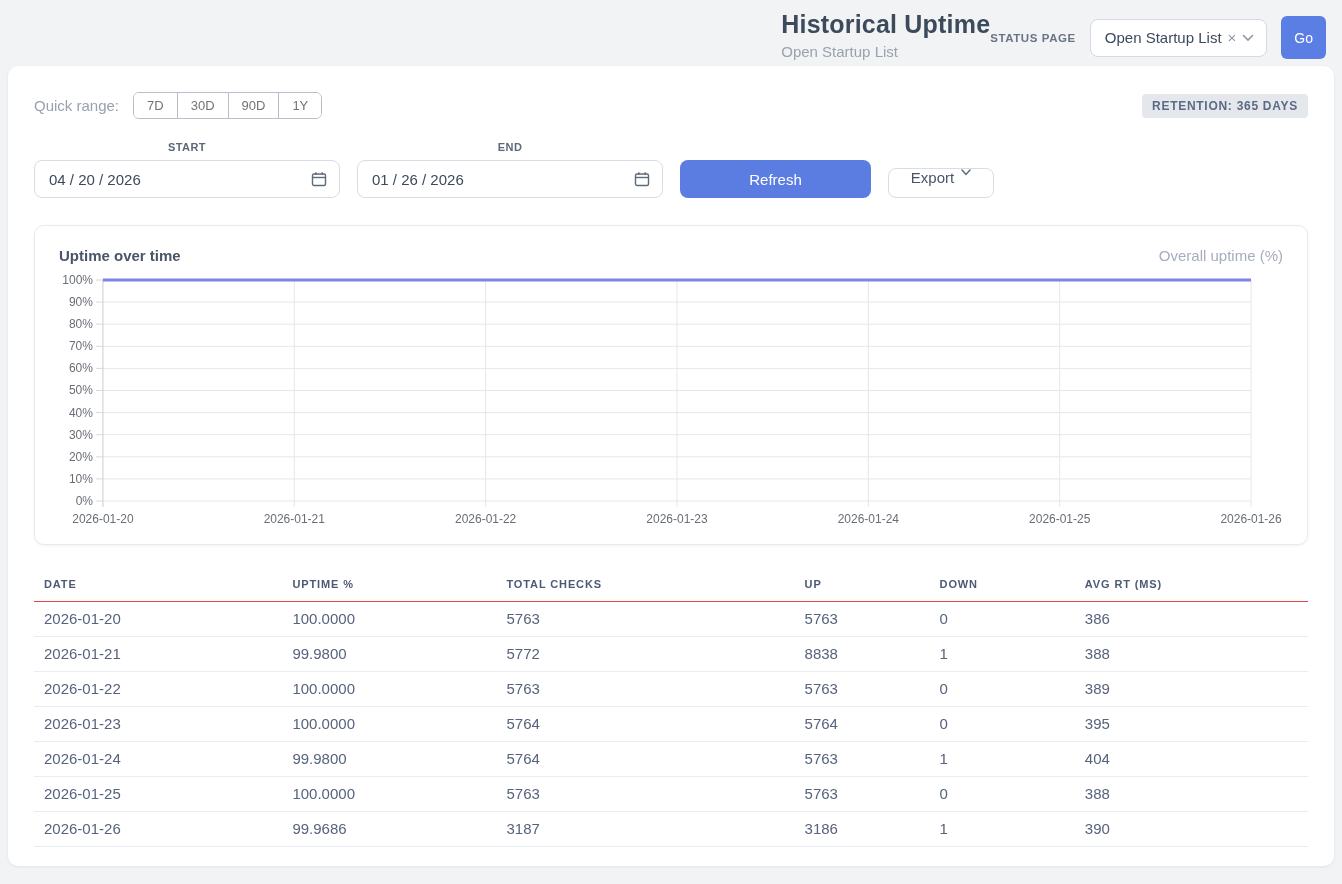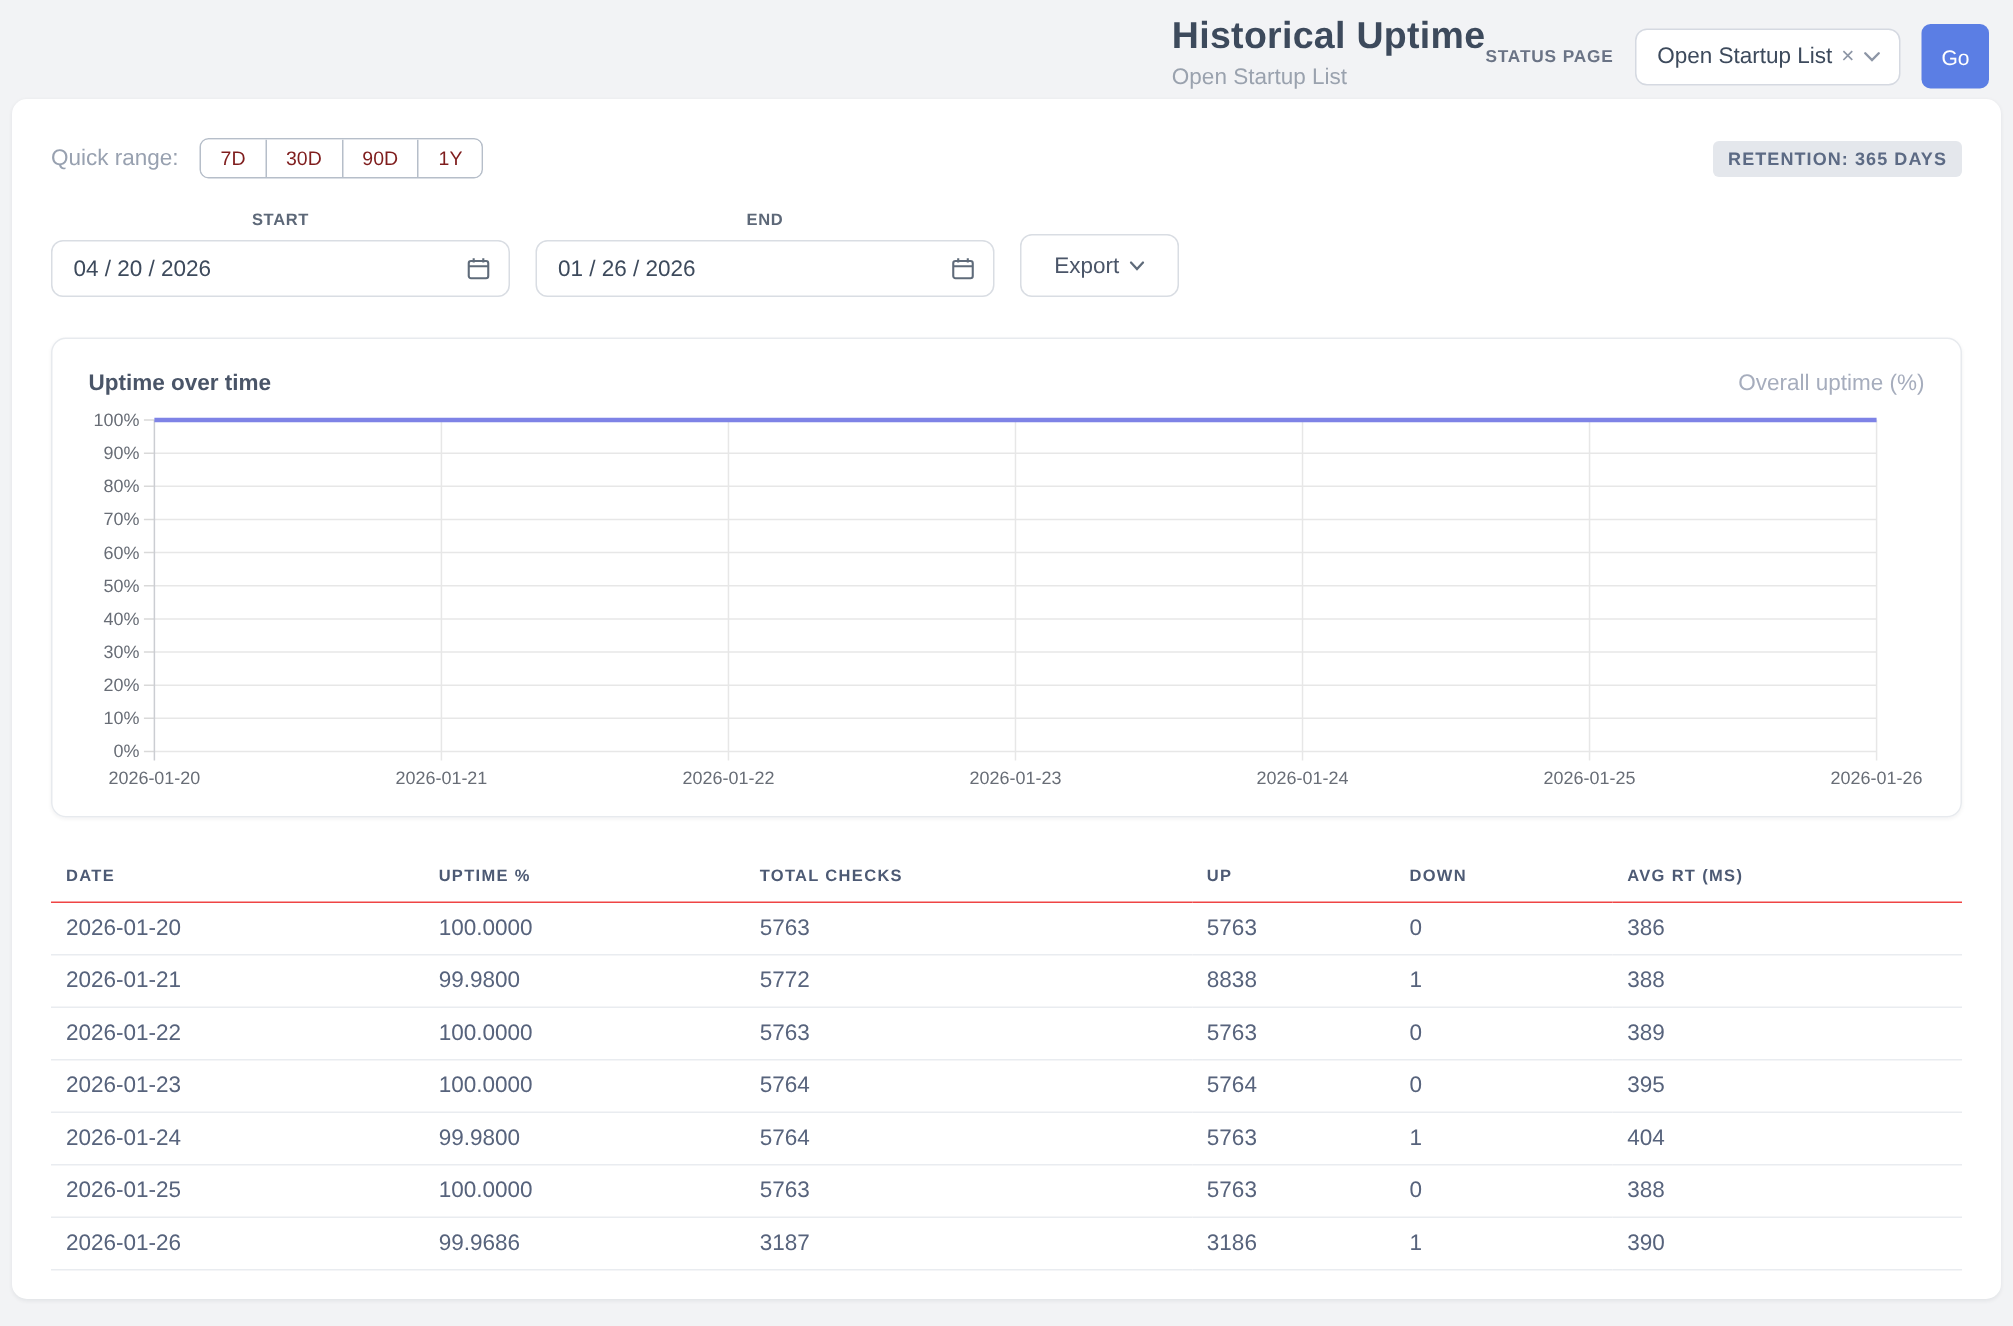--- a/index.html
+++ b/index.html
@@ -38,21 +38,21 @@
     height: 800px; padding: 26px;
   }
 
   
   .row-quick { display: flex; justify-content: space-between; align-items: center; }
   .quick-left { display: flex; align-items: center; gap: 14px; }
   .quick-label { font-size: 15px; color: #98a1b0; }
   .seg-group { display: flex; border: 1px solid #b6bec9; border-radius: 6px; overflow: hidden; background: #fff; }
   .seg-btn {
     background: #fff; border: none; border-left: 1px solid #b6bec9;
-    font-family: inherit; font-size: 13px; color: #7f1d1d;
+    font-family: inherit; font-size: 13px; color: #737373;
     padding: 5px 13px; cursor: pointer;
   }
   .seg-btn:first-child { border-left: none; }
   .retention-badge {
     background: #e4e7ec; color: #5c6a84; border-radius: 4px;
     font-size: 12px; font-weight: 600; letter-spacing: .06em;
     padding: 5px 10px;
   }
 
   
@@ -63,23 +63,23 @@
     width: 306px; height: 38px; background: #fff;
     border: 1px solid #d9dde3; border-radius: 8px;
     display: flex; align-items: center; justify-content: space-between;
     padding: 0 12px 0 14px; font-size: 15px; color: #3d4a5c; cursor: pointer;
   }
   .refresh-btn {
     width: 191px; height: 38px; background: #5b7ce0; color: #fff;
     border: none; border-radius: 8px; font-family: inherit; font-size: 15px; cursor: pointer;
   }
   .export-btn {
-    width: 106px; height: 42px; background: #fff; color: #4a5568;
+    width: 106px; height: 30px; background: #fff; color: #4a5568;
     border: 1px solid #d9dde3; border-radius: 8px; font-family: inherit; font-size: 15px;
-    display: flex; align-items: center; justify-content: center; gap: 7px; cursor: pointer;
+    display: flex; align-items: flex-start; justify-content: center; gap: 7px; cursor: pointer;
   }
   .icon svg { display: block; }
 
   
   .chart-card {
     margin-top: 27px; border: 1px solid #e7eaee; border-radius: 10px;
     box-shadow: 0 1px 3px rgba(16,24,40,.06);
     padding: 21px 24px 12px 24px;
   }
   .chart-head { display: flex; justify-content: space-between; align-items: center; margin-bottom: 8px; }
@@ -159,20 +159,21 @@
         <span class="icon">
           <svg width="16" height="16" viewBox="0 0 16 16" fill="none" stroke="#5f6b7a" stroke-width="1.4">
             <rect x="1.5" y="3" width="13" height="11.5" rx="1.5"></rect>
             <line x1="1.5" y1="6.5" x2="14.5" y2="6.5"></line>
             <line x1="4.8" y1="1.2" x2="4.8" y2="4"></line>
             <line x1="11.2" y1="1.2" x2="11.2" y2="4"></line>
           </svg>
         </span>
       </div>
     </div>
+    <button class="refresh-btn">Refresh</button>
     <button class="export-btn">
       <span>Export</span>
       <span class="icon">
         <svg width="10" height="7" viewBox="0 0 10 7">
             <polyline points="1,1 5,5.4 9,1" fill="none" stroke="#5f6b7a" stroke-width="1.5" stroke-linecap="round"></polyline>
           </svg>
       </span>
     </button>
   </div>
 

